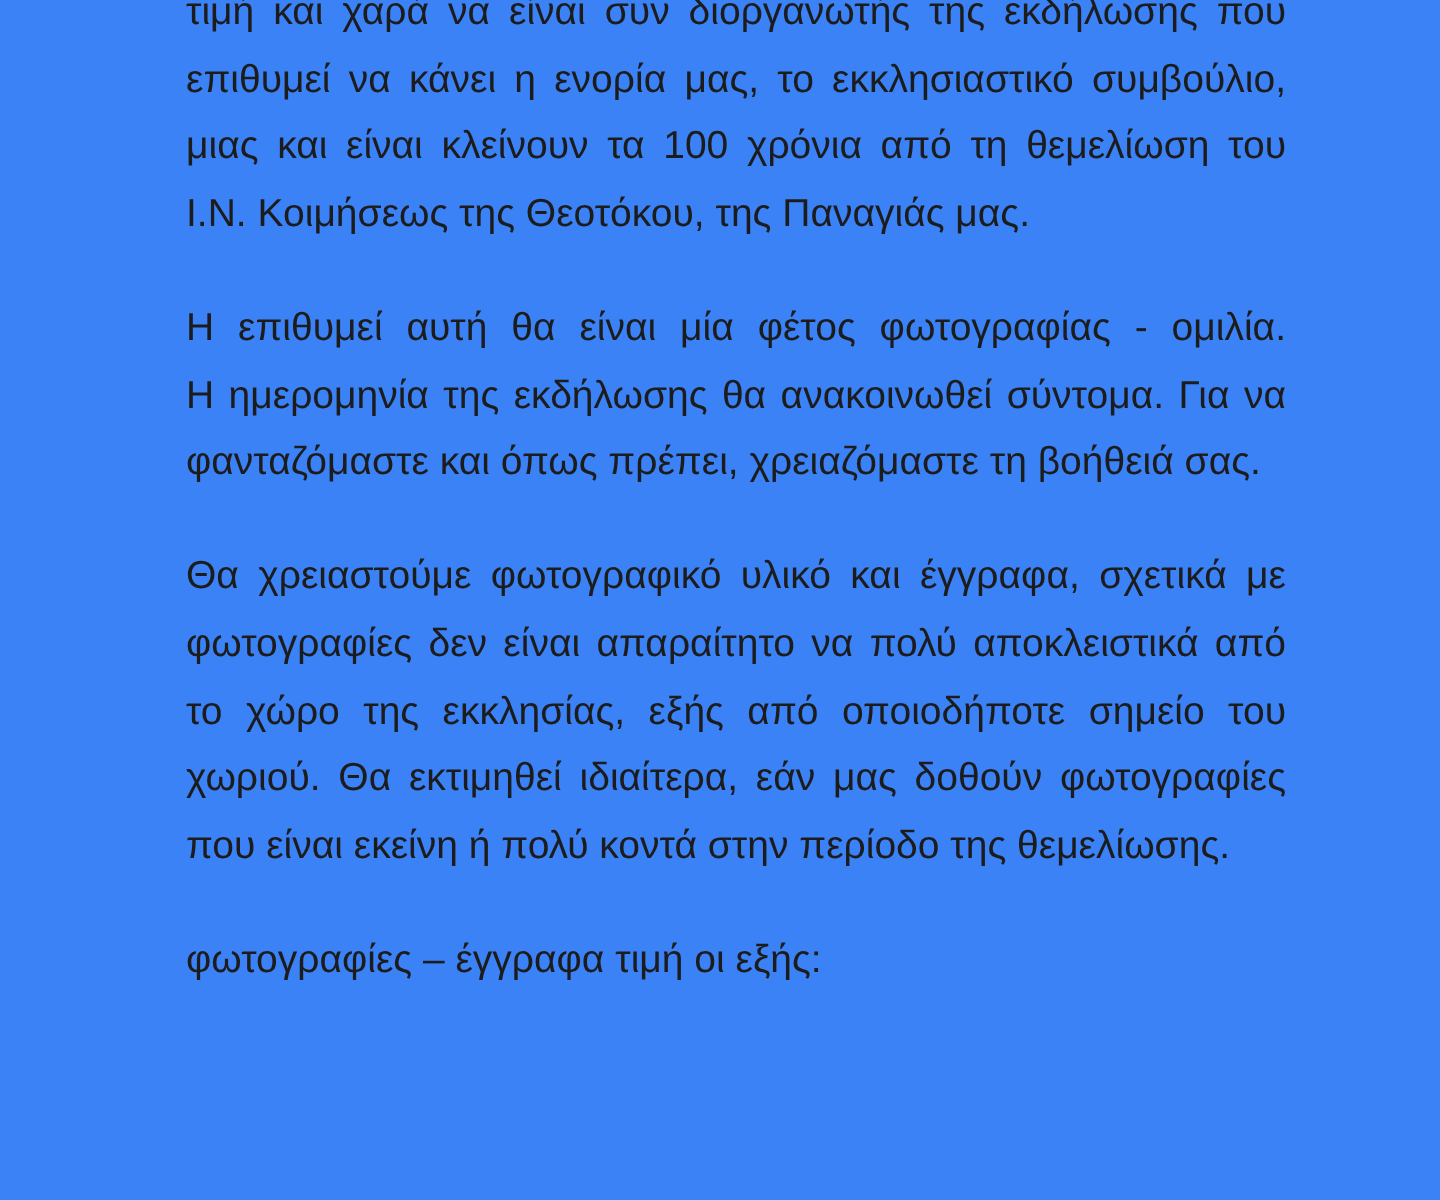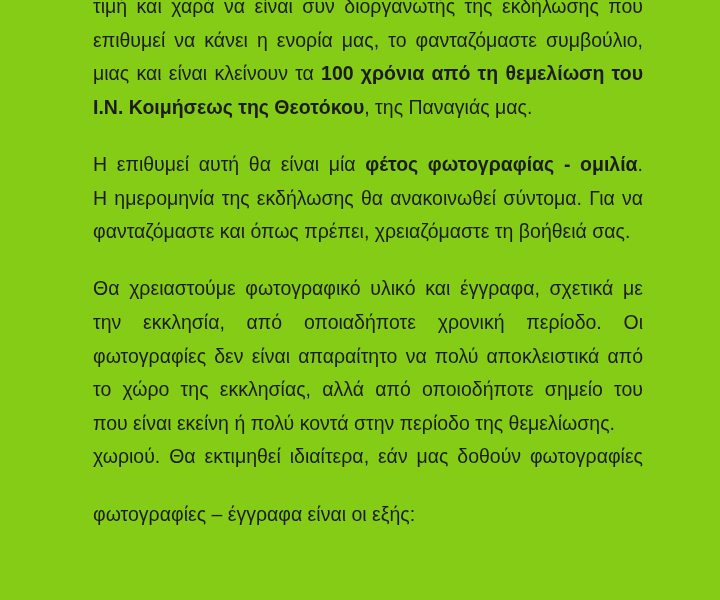--- a/index.html
+++ b/index.html
@@ -10,21 +10,21 @@
     width: 720px;
     height: 600px;
     overflow: hidden;
     background: #ffffff;
     font-family: "Liberation Sans", "DejaVu Sans", sans-serif;
     position: relative;
   }
   .page {
     position: absolute;
     inset: 0;
-    background: #84cc16;
+    background: #3b82f6;
   }
   .text-block {
     position: absolute;
     left: 93px;
     top: -10px;
     width: 550px;
     font-size: 19.5px;
     line-height: 33.6px;
     color: #1c1c1c;
     font-kerning: normal;
@@ -38,44 +38,43 @@
     white-space: normal;
   }
   .line.justify {
     text-align-last: justify;
   }
   .line.last {
     text-align: center;
     text-align-last: left;
   }
   .seg.bold {
-    font-weight: 700;
+    font-weight: 400;
   }
 </style>
 </head>
 <body style="background: rgb(255, 255, 255);">
 
 <main class="page">
   <section class="text-block" id="text-block" style="color: rgb(28, 28, 28);">
       <div class="paragraph">
         <div class="line justify"><span class="seg">τιμή και χαρά να είναι συν διοργανωτής της εκδήλωσης που</span></div>
-        <div class="line justify"><span class="seg">επιθυμεί να κάνει η ενορία μας, το φανταζόμαστε συμβούλιο,</span></div>
+        <div class="line justify"><span class="seg">επιθυμεί να κάνει η ενορία μας, το εκκλησιαστικό συμβούλιο,</span></div>
         <div class="line justify"><span class="seg">μιας και είναι κλείνουν τα </span><span class="seg bold">100 χρόνια από τη θεμελίωση του</span></div>
         <div class="line last"><span class="seg bold">Ι.Ν. Κοιμήσεως της Θεοτόκου</span><span class="seg">, της Παναγιάς μας.</span></div>
       </div>
       <div class="paragraph">
         <div class="line justify"><span class="seg">Η επιθυμεί αυτή θα είναι μία </span><span class="seg bold">φέτος φωτογραφίας - ομιλία</span><span class="seg">.</span></div>
         <div class="line justify"><span class="seg">Η ημερομηνία της εκδήλωσης θα ανακοινωθεί σύντομα. Για να</span></div>
         <div class="line last"><span class="seg">φανταζόμαστε και όπως πρέπει, χρειαζόμαστε τη βοήθειά σας.</span></div>
       </div>
       <div class="paragraph">
         <div class="line justify"><span class="seg">Θα χρειαστούμε φωτογραφικό υλικό και έγγραφα, σχετικά με</span></div>
-        <div class="line justify"><span class="seg">την εκκλησία, από οποιαδήποτε χρονική περίοδο. Οι</span></div>
         <div class="line justify"><span class="seg">φωτογραφίες δεν είναι απαραίτητο να πολύ αποκλειστικά από</span></div>
-        <div class="line justify"><span class="seg">το χώρο της εκκλησίας, αλλά από οποιοδήποτε σημείο του</span></div>
+        <div class="line justify"><span class="seg">το χώρο της εκκλησίας, εξής από οποιοδήποτε σημείο του</span></div>
+        <div class="line justify"><span class="seg">χωριού. Θα εκτιμηθεί ιδιαίτερα, εάν μας δοθούν φωτογραφίες</span></div>
         <div class="line last"><span class="seg">που είναι εκείνη ή πολύ κοντά στην περίοδο της θεμελίωσης.</span></div>
-        <div class="line justify"><span class="seg">χωριού. Θα εκτιμηθεί ιδιαίτερα, εάν μας δοθούν φωτογραφίες</span></div>
       </div>
       <div class="paragraph">
-        <div class="line last"><span class="seg">φωτογραφίες – έγγραφα είναι οι εξής:</span></div>
+        <div class="line last"><span class="seg">φωτογραφίες – έγγραφα τιμή οι εξής:</span></div>
       </div>
     </section>
 </main>
 
 </body></html>

